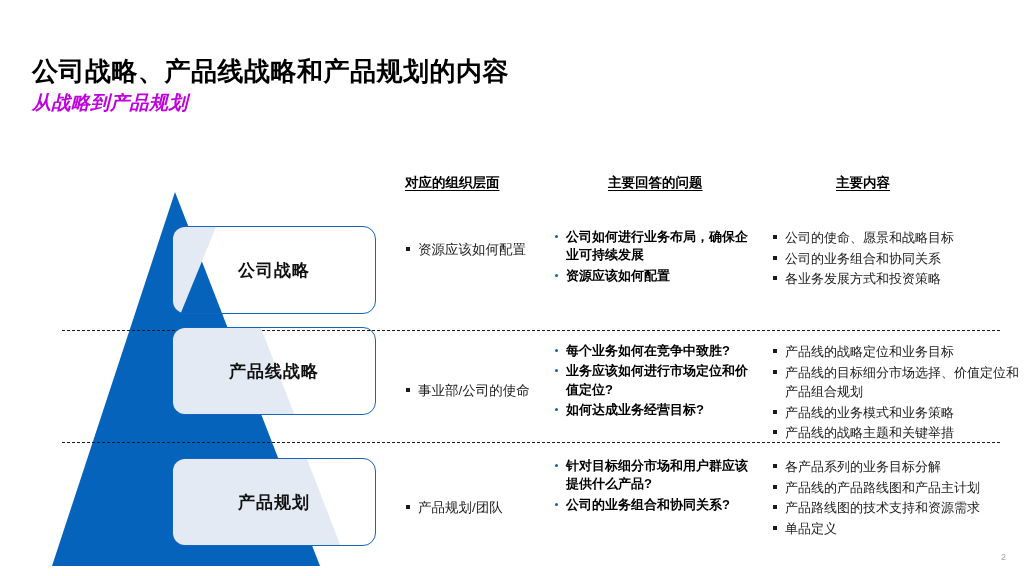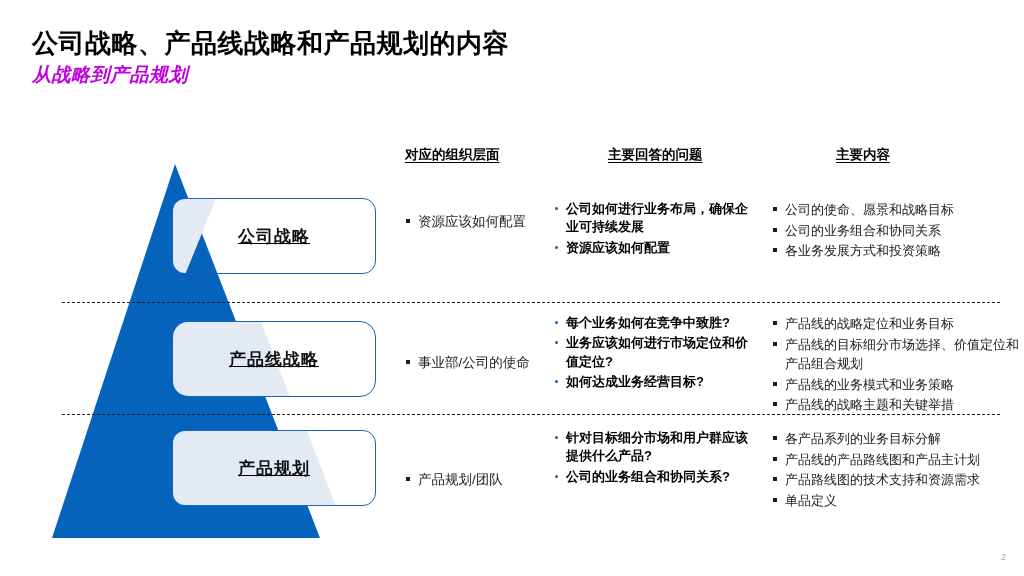--- a/index.html
+++ b/index.html
@@ -3,21 +3,21 @@
 <meta charset="utf-8">
 <style>
   html,body{margin:0;padding:0;}
   body{
     width:1024px;height:576px;
     background:#ffffff;
     font-family:"Liberation Sans","DejaVu Sans",sans-serif;
     overflow:hidden;
     position:relative;
   }
-  .slide{position:absolute;inset:0;}
+  .slide{position:absolute;inset:0;margin-top:28px;}
 
   
   .title{
     position:absolute;left:32px;top:26px;
     font-size:26px;font-weight:bold;color:#000000;
     letter-spacing:0.5px;white-space:nowrap;
   }
   .subtitle{
     position:absolute;left:32px;top:62px;
     font-size:19px;font-weight:bold;color:#C000E0;
@@ -46,36 +46,35 @@
   
   .divider{
     position:absolute;left:62px;width:938px;height:0;
     border-top:1.6px dashed #1a1a1a;
   }
   #dv0{top:302px;}
   #dv1{top:414px;}
 
   
   .stage-box{
-    position:absolute;left:172px;width:204px;height:76px;
+    position:absolute;left:172px;width:204px;height:88px;
     border:1.3px solid #1565C0;
     border-radius:13px;
     background:rgba(255,255,255,0.0);
     display:flex;align-items:center;justify-content:center;
     box-sizing:border-box;
     overflow:hidden;
-    text-decoration:underline;
   }
   .stage-box .label{
     font-size:17px;font-weight:bold;color:#111111;
     letter-spacing:1px;
     position:relative;z-index:3;
   }
   #sb0{top:198px;}
-  #sb1{top:321px;border-radius:16px;}
+  #sb1{top:299px;}
   #sb2{top:430px;}
 
   
   .row{position:absolute;left:0;width:1024px;}
   #row0{top:190px;}
   #row1{top:305px;}
   #row2{top:420px;}
 
   .col-org{
     position:absolute;left:405px;width:150px;

